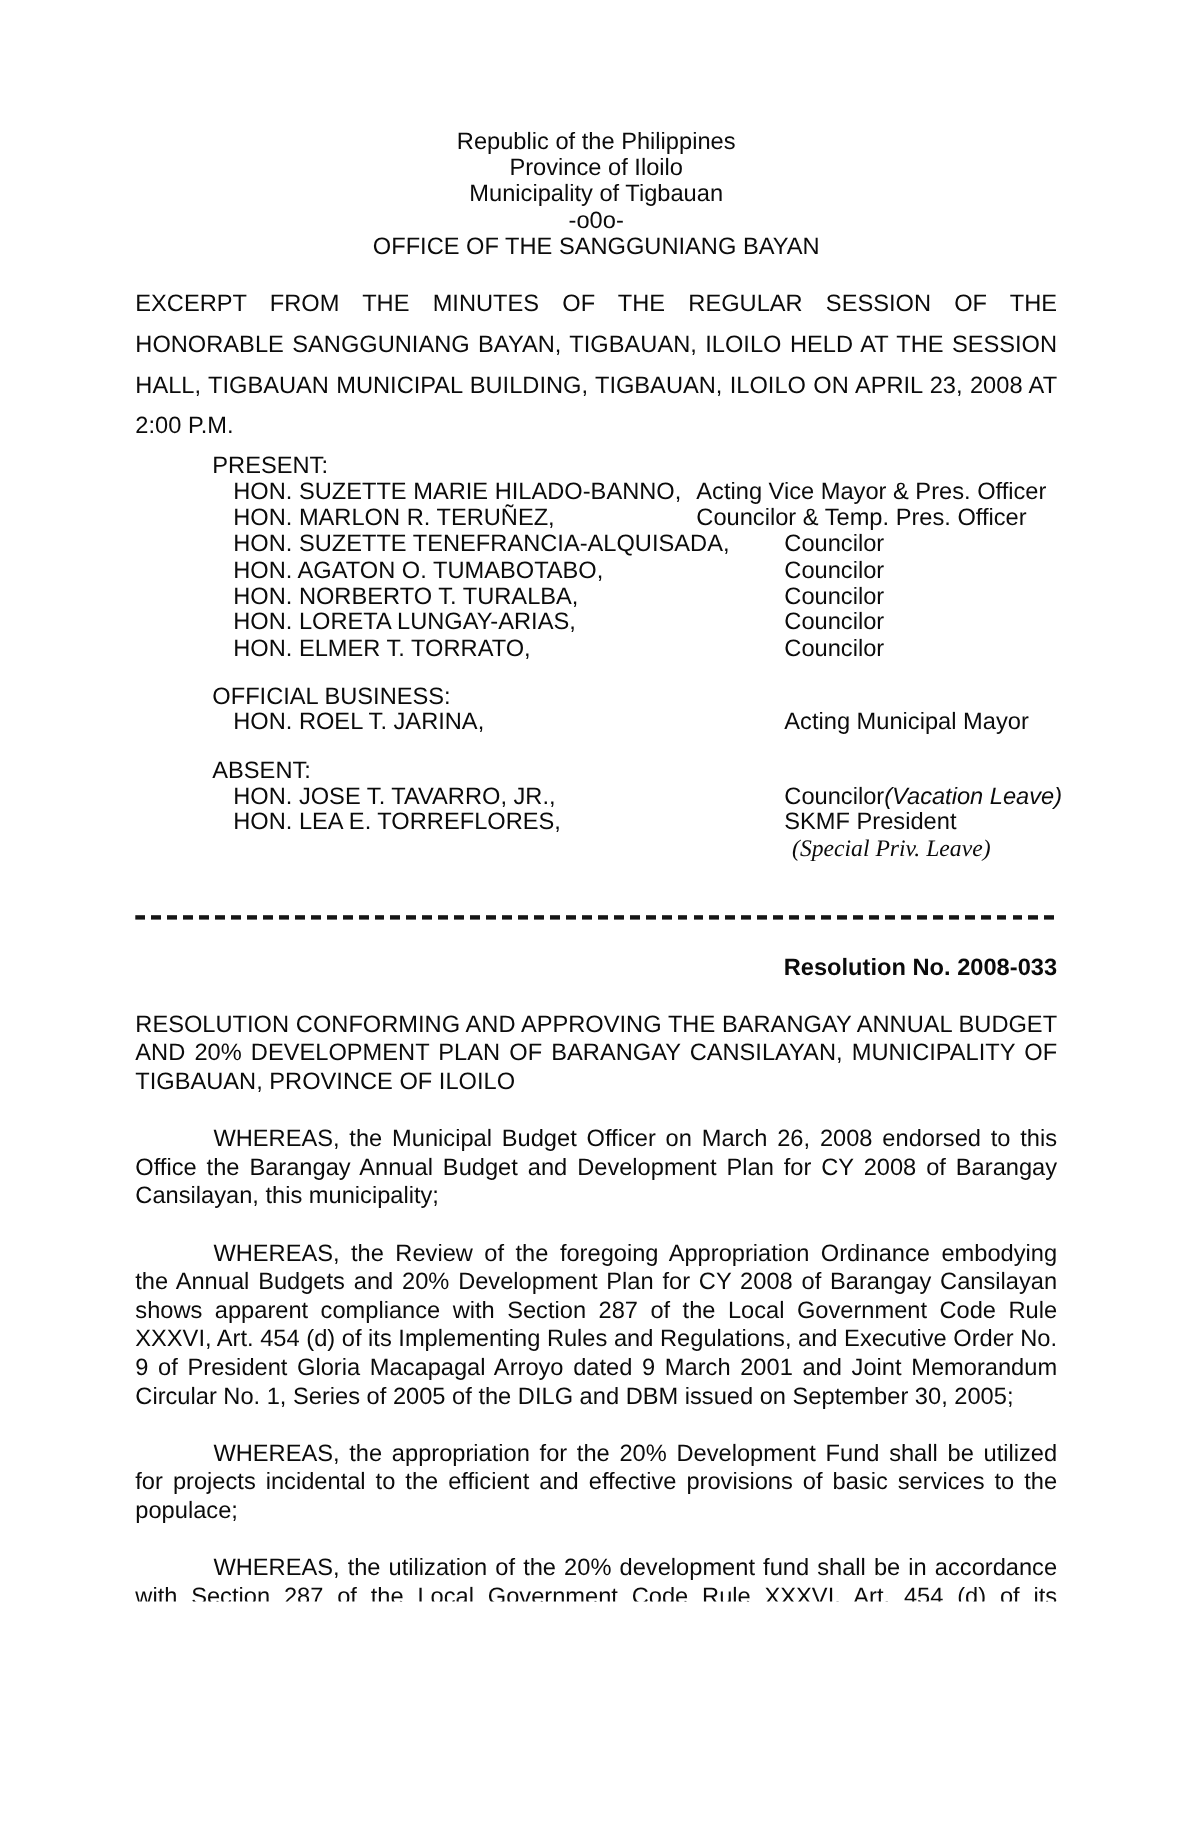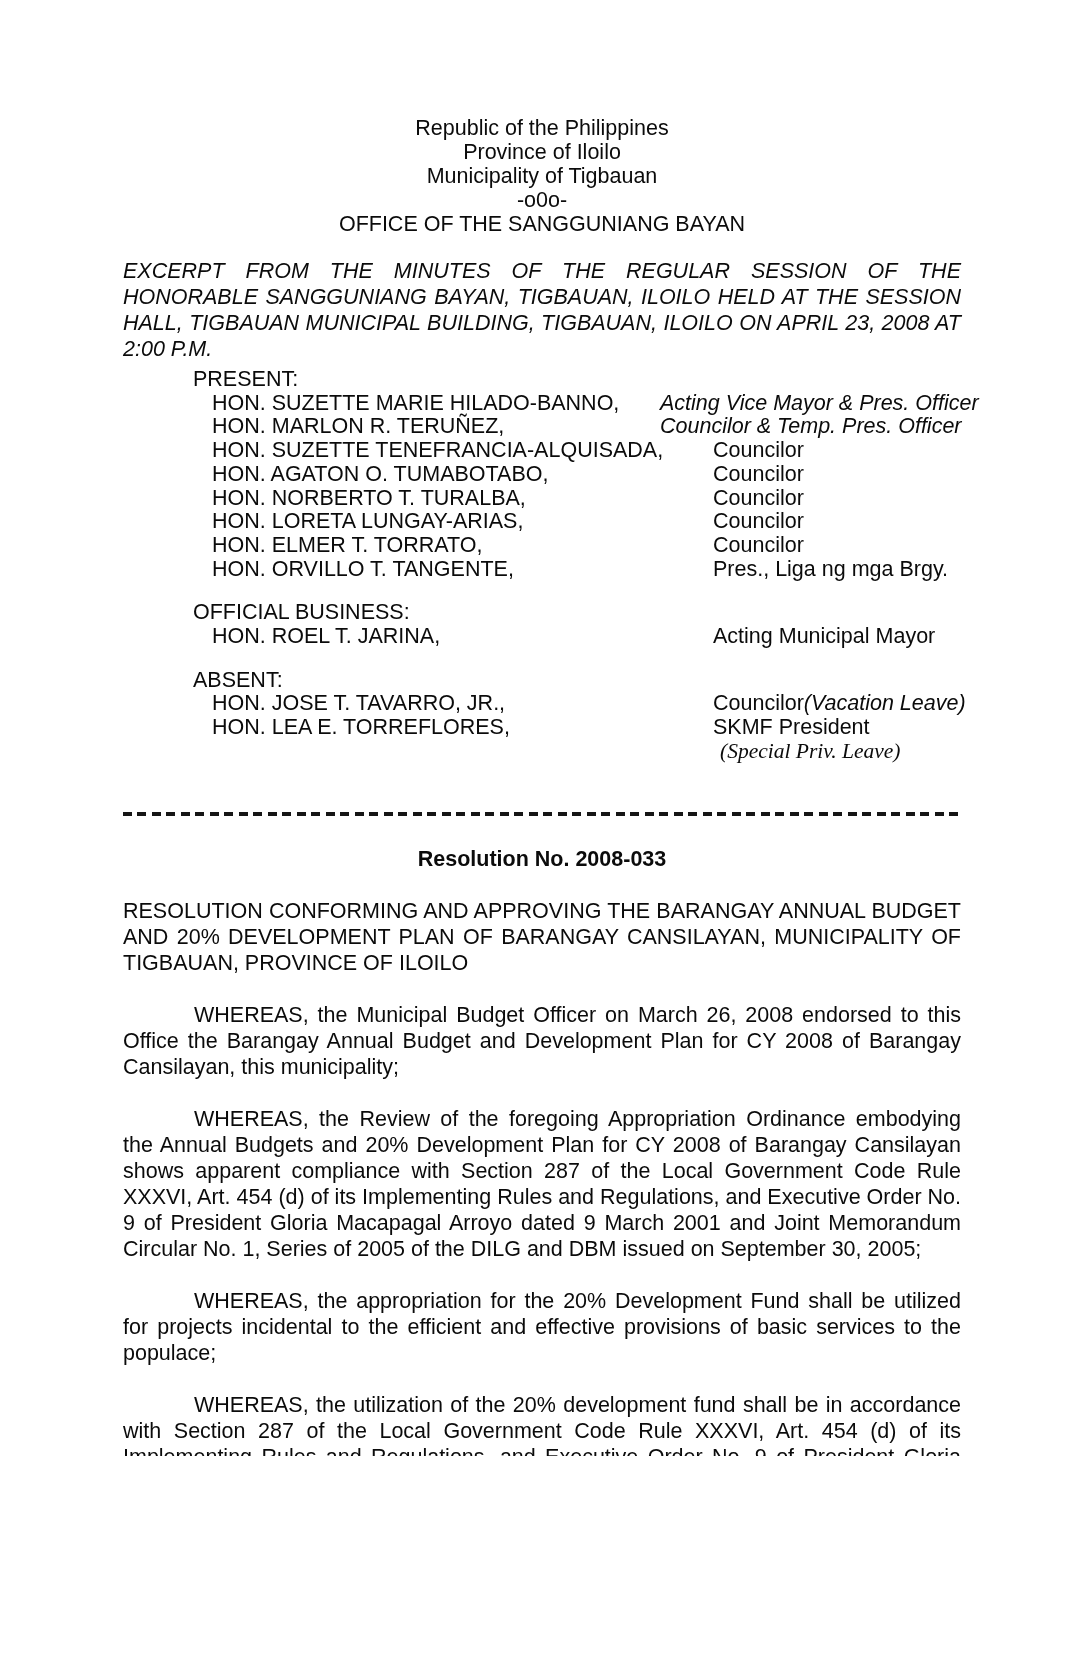--- a/index.html
+++ b/index.html
@@ -16,51 +16,50 @@
     box-sizing: border-box;
     width: 1088px;
     height: 1456px;
     padding: 116px 127px 0 123px;
     overflow: hidden;
     background: #ffffff;
   }
   .doc-header { text-align: center; line-height: 24px; }
   .excerpt {
     margin: 22px 0 0 0;
-    line-height: 26px;
+    line-height: 37px;
     text-align: justify;
-    font-style: italic;
   }
   .att-section { margin: 0; }
   .att-label {
     padding-left: 70px;
     line-height: 23.7px;
     white-space: nowrap;
   }
   .att-row {
     position: relative;
     padding-left: 89px;
     line-height: 23.7px;
     min-height: 23.7px;
     white-space: nowrap;
   }
   .att-row .role { position: absolute; top: 0; white-space: nowrap; }
-  .role.colA { left: 537px; font-style: italic; }
+  .role.colA { left: 510px; }
   .role.colB { left: 590px; }
   .role.colC { left: 597px; font-family: Liberation Serif, serif; }
   .mt-present  { margin-top: 6px; }
   .mt-section  { margin-top: 20px; }
   .divider {
     margin-top: 48px;
     height: 4px;
     background: repeating-linear-gradient(90deg, #151515 0 9px, transparent 9px 14.5px);
   }
   .res-no {
     margin: 30px 0 0 0;
-    text-align: center;
+    text-align: right;
     font-weight: bold;
     line-height: 26px;
   }
   .res-title {
     margin: 26px 0 0 0;
     line-height: 26px;
     text-align: justify;
   }
   .para {
     margin: 26px 0 0 0;
@@ -108,24 +107,20 @@
       <span class="role colB">Councilor</span>
     </div>
     <div class="att-row">
       <span class="name">HON. LORETA LUNGAY-ARIAS,</span>
       <span class="role colB">Councilor</span>
     </div>
     <div class="att-row">
       <span class="name">HON. ELMER T. TORRATO,</span>
       <span class="role colB">Councilor</span>
     </div>
-    <div class="att-row">
-      <span class="name">HON. ORVILLO T. TANGENTE,</span>
-      <span class="role colB">Pres., Liga ng mga Brgy.</span>
-    </div>
   </section>
 
   <section class="att-section mt-section">
     <div class="att-label">OFFICIAL BUSINESS:</div>
     <div class="att-row">
       <span class="name">HON. ROEL T. JARINA,</span>
       <span class="role colB">Acting Municipal Mayor</span>
     </div>
   </section>
 

